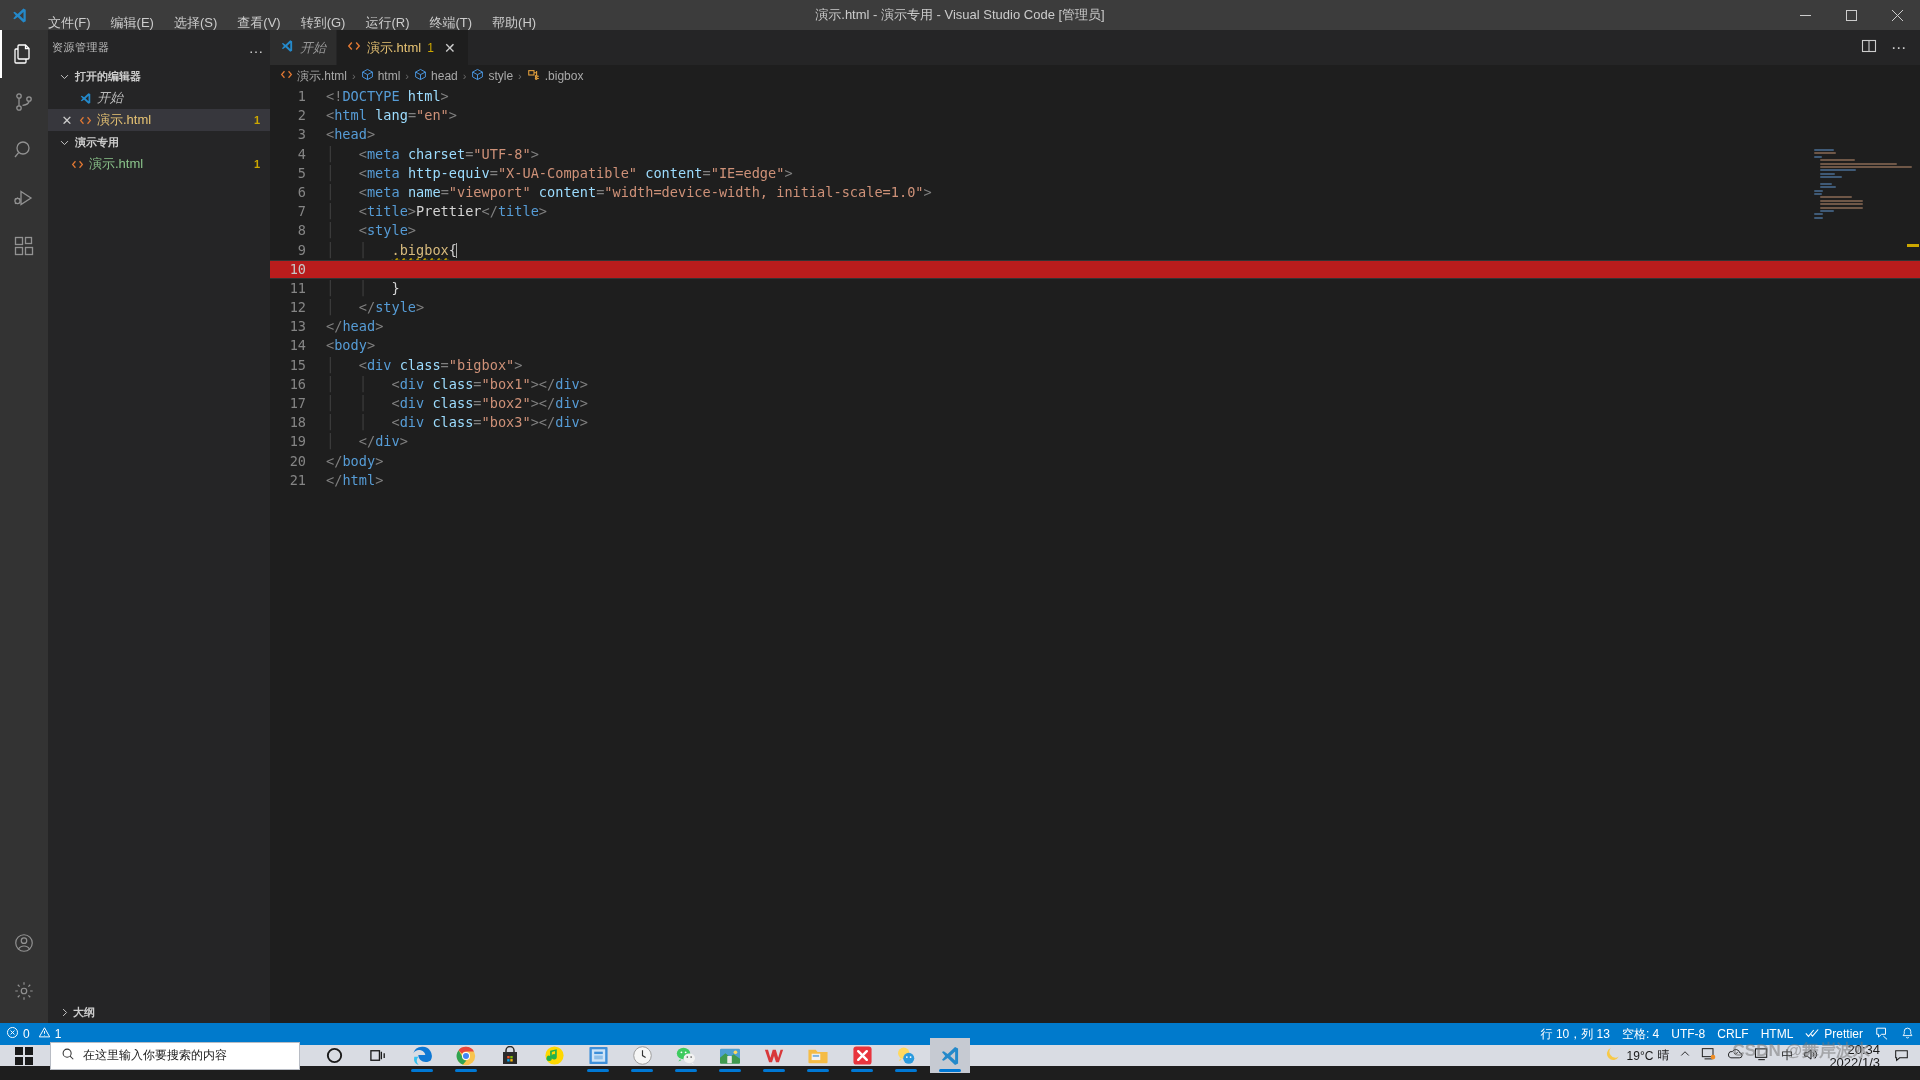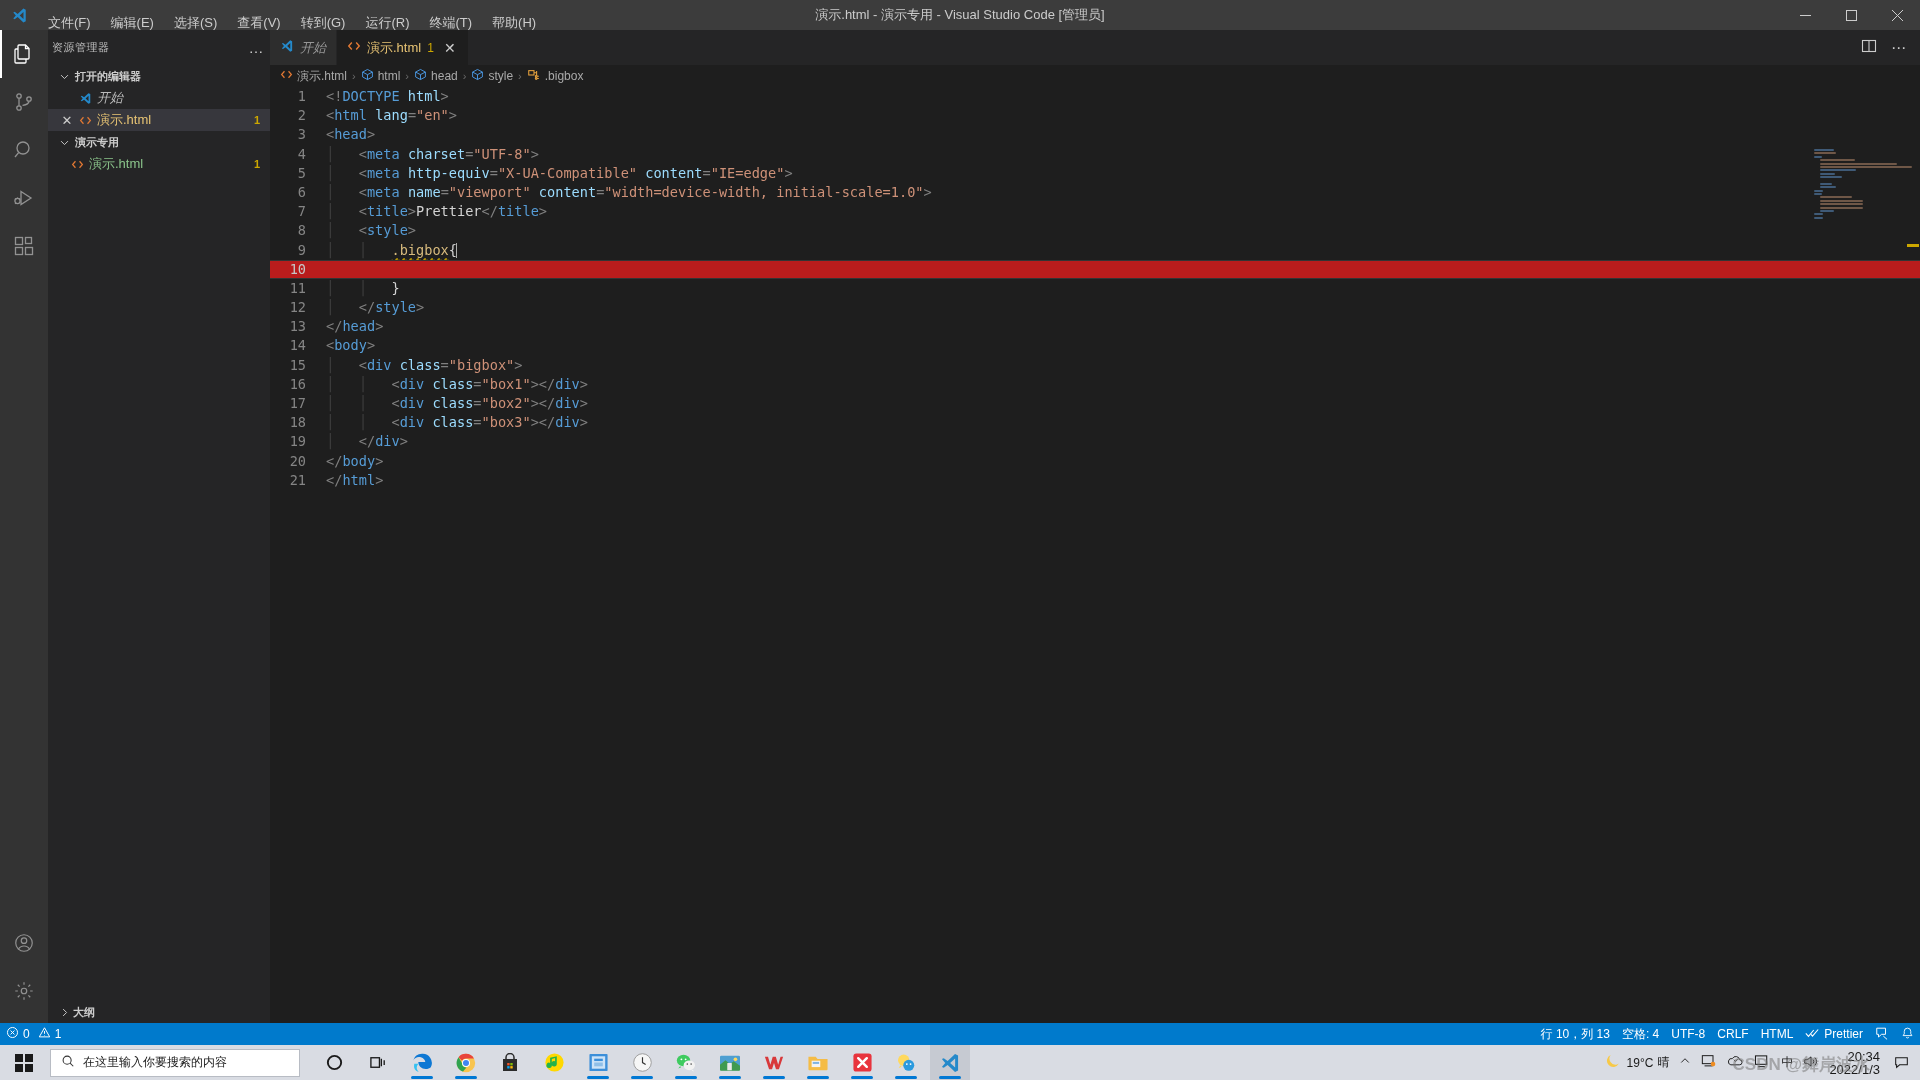--- a/index.html
+++ b/index.html
@@ -150,21 +150,21 @@
     display:flex; align-items:center; justify-content:space-between;
   }
   .sb-left, .sb-right { display:flex; align-items:center; height:22px; }
   .st-item {
     padding:0 6px; height:22px; display:flex; align-items:center; gap:4px;
     white-space:nowrap; cursor:pointer;
   }
 
   
   .taskbar {
-    position:absolute; left:0; top:1045px; width:1920px; height:35px;
+    position:absolute; left:0; top:1045px; width:1920px; height:21px;
     background:#d9dce3; display:flex; align-items:center;
   }
   .start-btn { width:48px; height:35px; display:flex; align-items:center; justify-content:center; }
   .search-box {
     width:250px; height:28px; background:#ffffff; border:1px solid #b8bcc4;
     display:flex; align-items:center; gap:8px; padding:0 10px; margin-left:2px;
     font-size:12px; color:#202020;
   }
   .tb-icons { display:flex; align-items:center; margin-left:14px; gap:4px; }
   .tb-icon {

